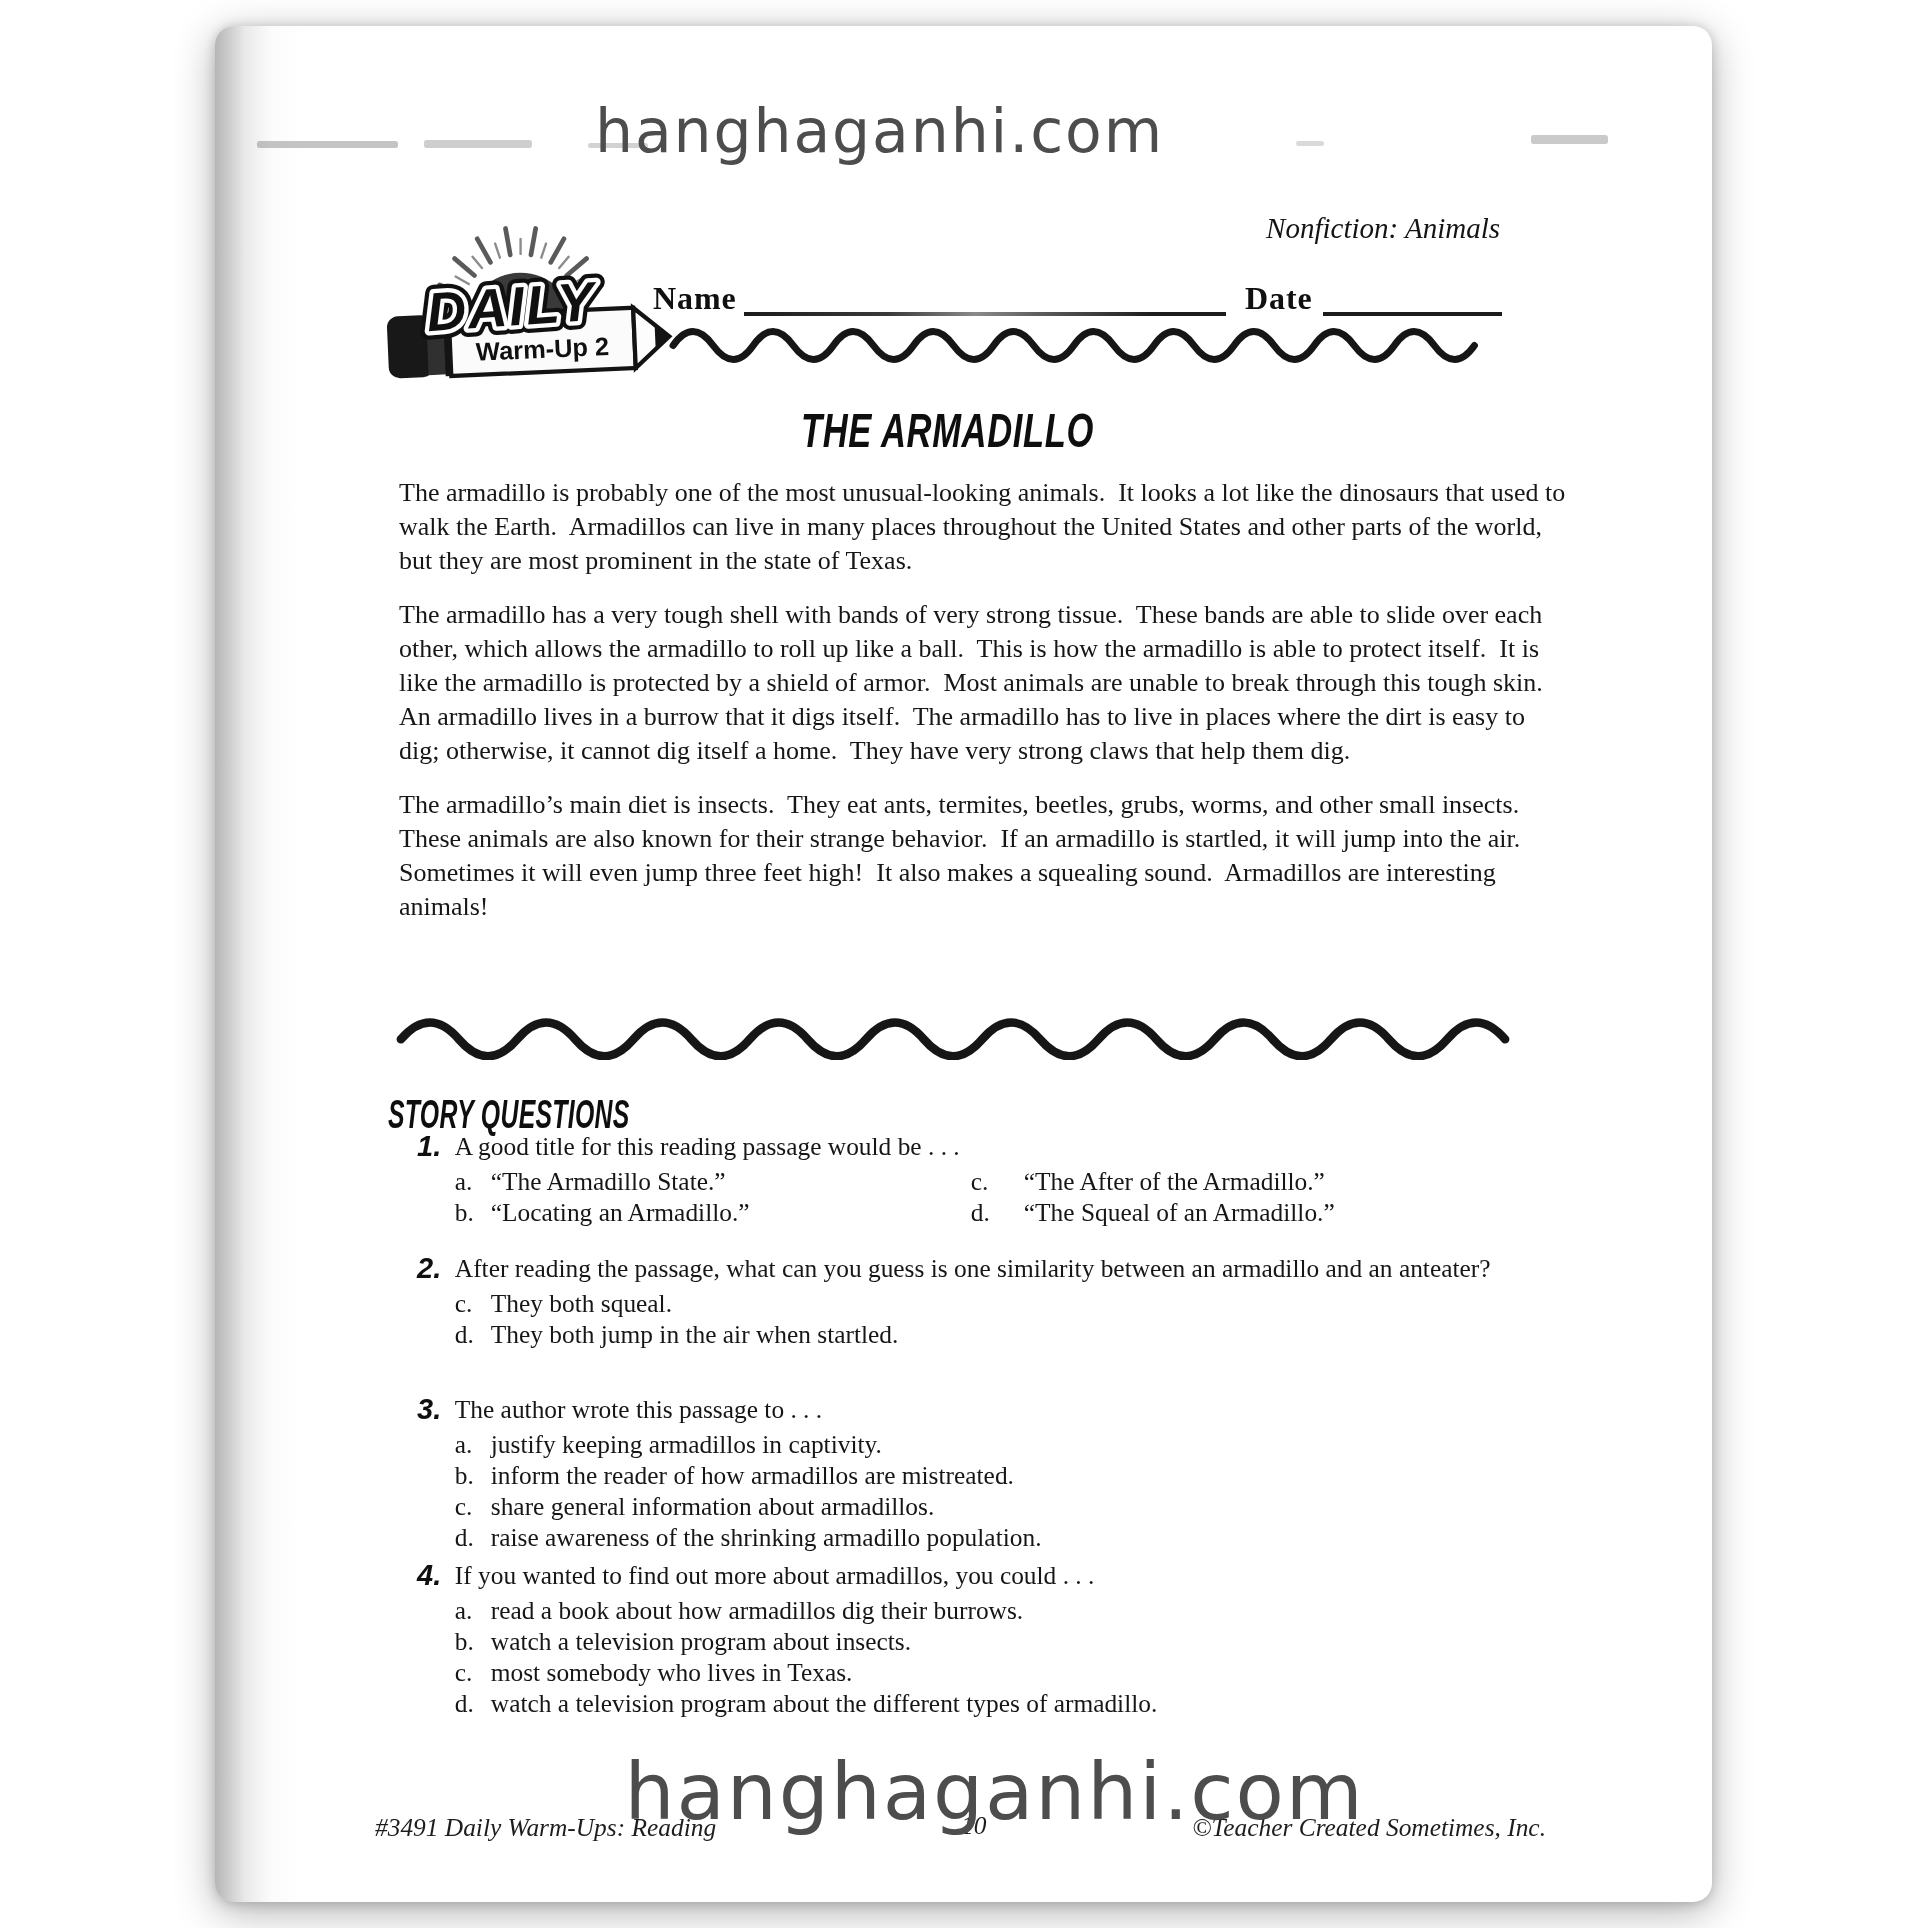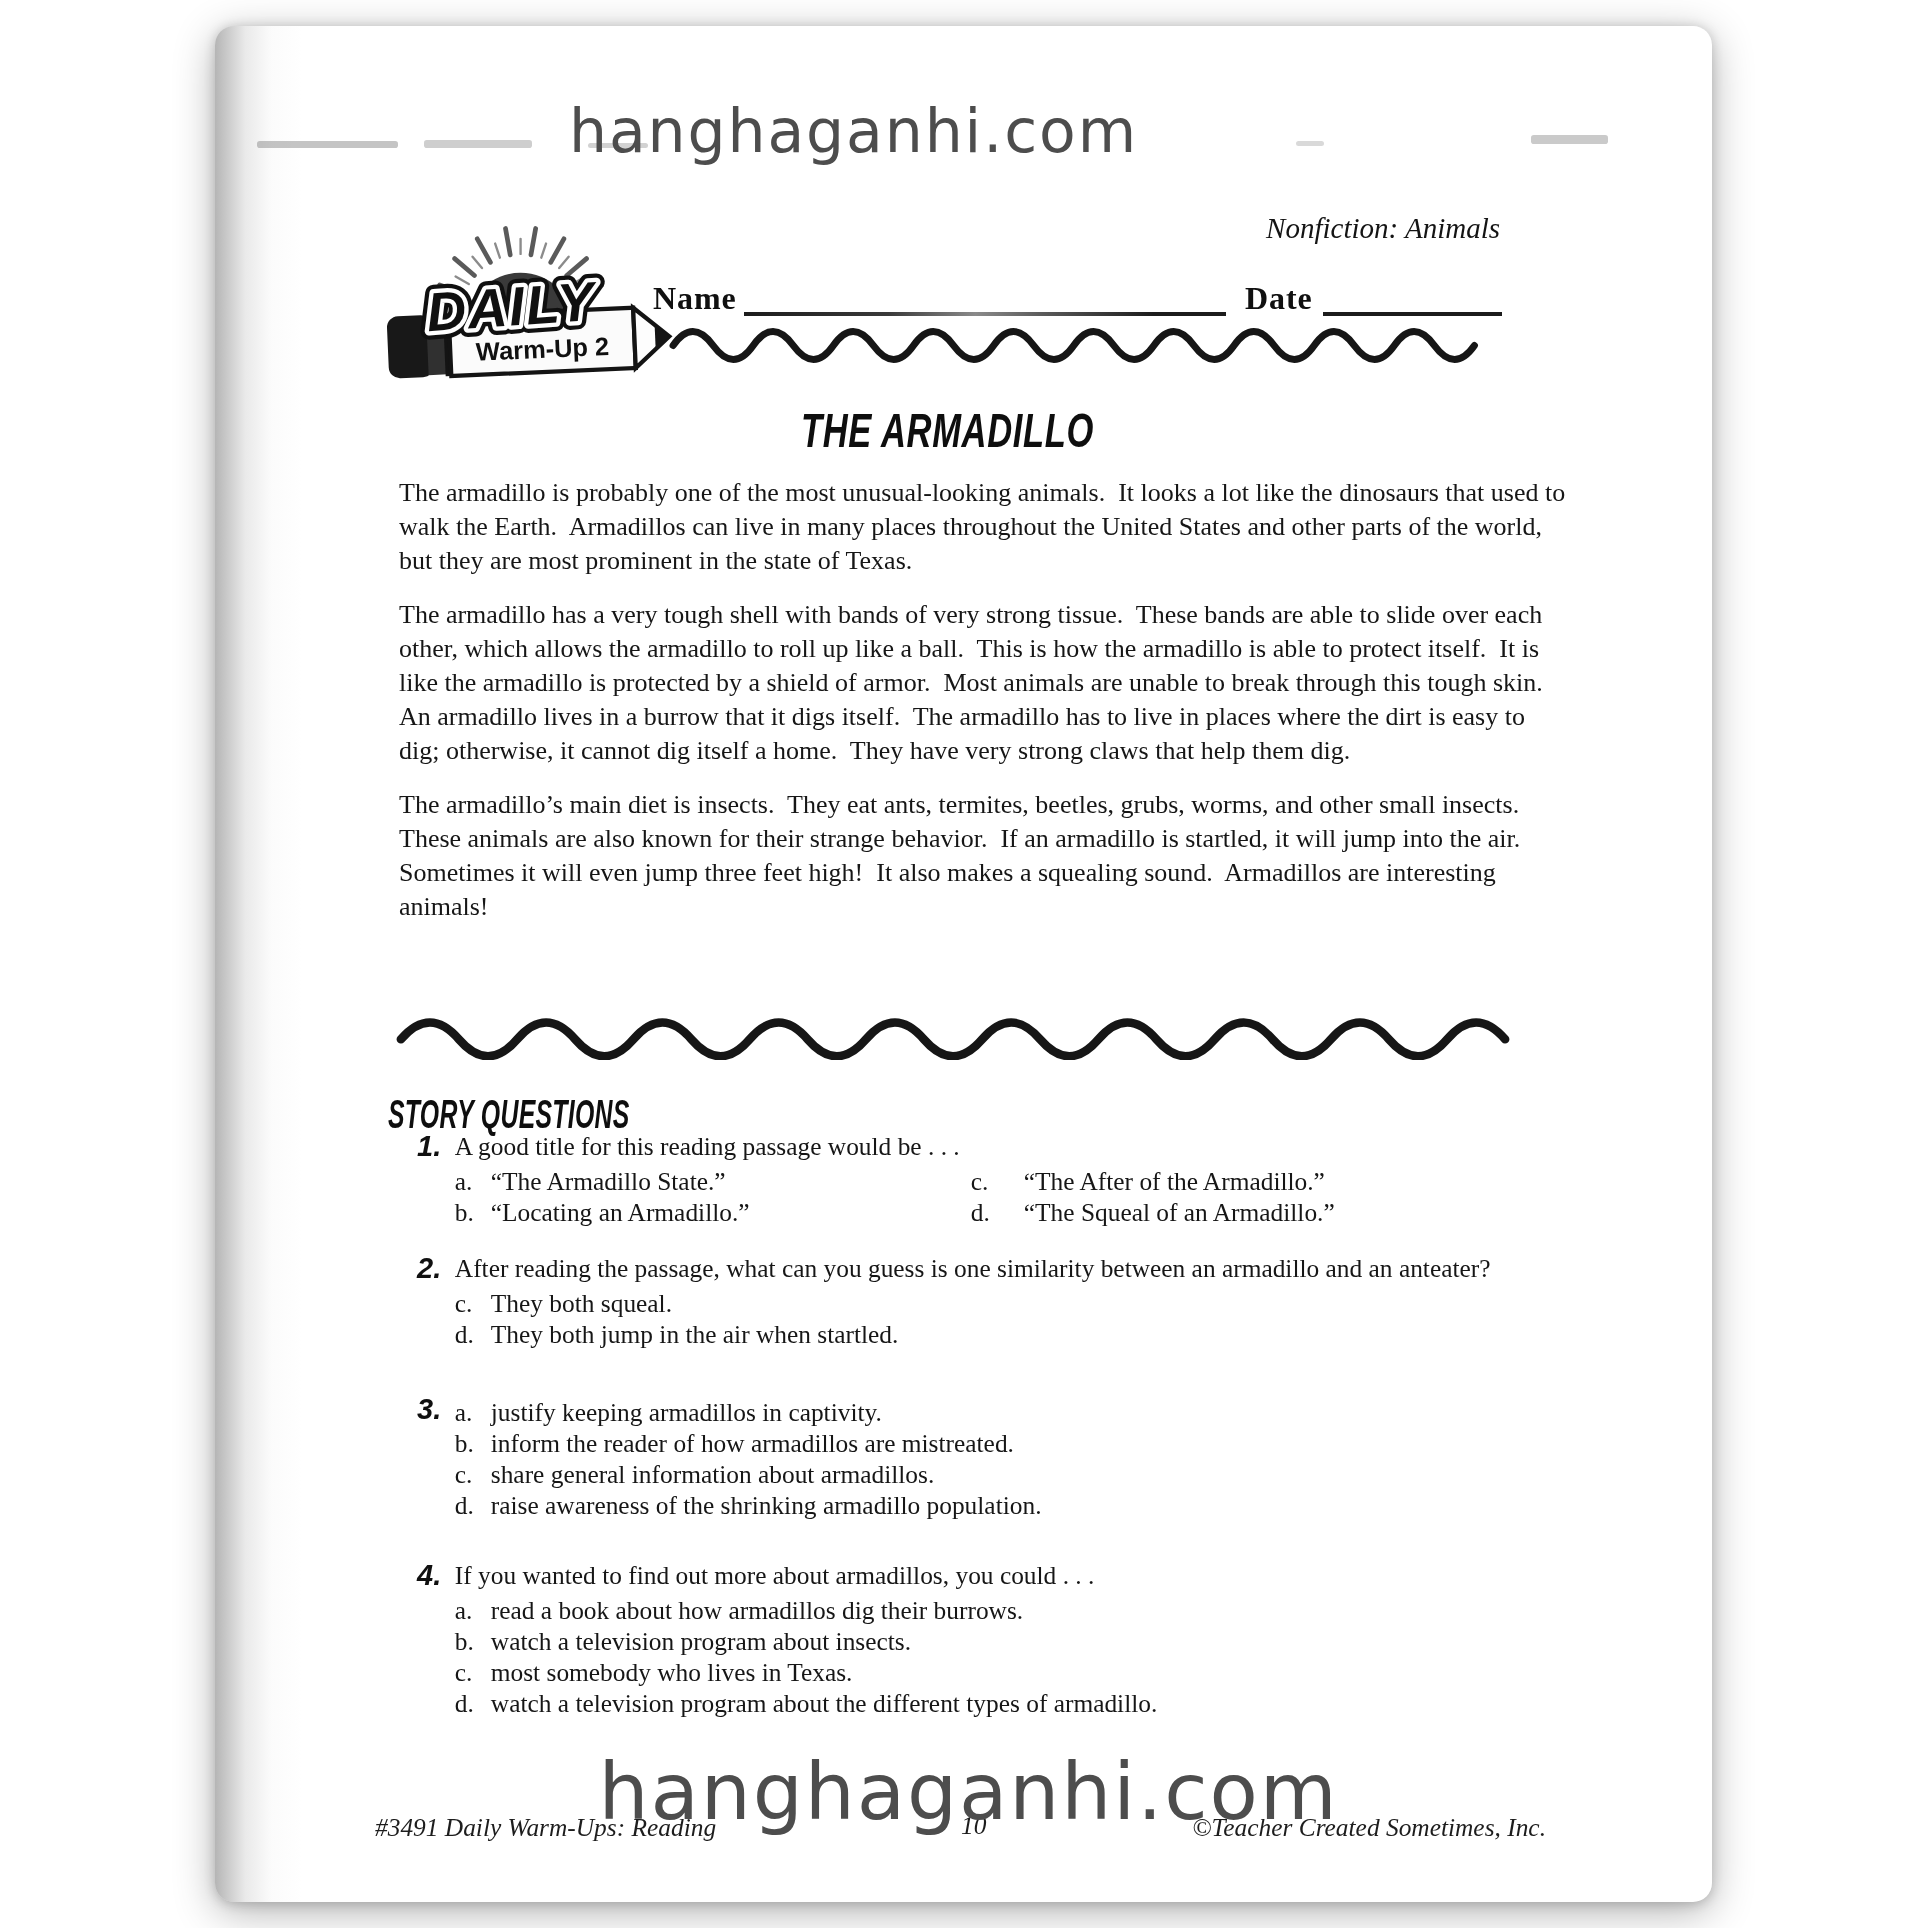--- a/index.html
+++ b/index.html
@@ -17,21 +17,21 @@
   }
   .scan-grad{
     position:absolute;left:0;top:0;width:87px;height:100%;
     background:linear-gradient(to right, rgba(120,120,120,.55) 0%, rgba(170,170,170,.25) 35%, rgba(220,220,220,.10) 65%, rgba(255,255,255,0) 100%);
     border-radius:19px 0 0 19px;
   }
   .smudge{position:absolute;background:#8a8a8a;border-radius:2.8px;}
   .wm{
     position:absolute;text-align:center;
     font-family:"DejaVu Sans",sans-serif;
-    color:#4d4d4d;letter-spacing:1.9px;white-space:nowrap;
+    color:#4d4d4d;letter-spacing:1.9px;white-space:nowrap;padding-left:26px;
   }
   .wm-top{left:0;width:1277px;top:70px;font-size:60px;z-index:4;}
   .wm-bottom{left:0;width:1507px;top:1720px;font-size:79px;z-index:6;}
   .category{
     position:absolute;top:186px;right:212px;
     font-style:italic;font-size:29px;color:#141414;white-space:nowrap;
   }
   .logo-svg{position:absolute;left:169px;top:194px;width:292px;height:162px;}
   .marker-label{
     position:absolute;font-family:Liberation Serif, serif;
@@ -172,20 +172,21 @@
       <div class="opts two">
         <div class="opt"><span class="olabel">c.</span><span>They both squeal.</span></div>
         <div class="opt"><span class="olabel">d.</span><span>They both jump in the air when startled.</span></div>
       </div>
     </div>
   </div>
 
   <div class="q q-3">
     <div class="qnum">3.</div>
     <div class="qbody">
+      <div class="qtext">The author wrote this passage to . . .</div>
       <div class="opts one">
         <div class="opt"><span class="olabel">a.</span><span>justify keeping armadillos in captivity.</span></div>
         <div class="opt"><span class="olabel">b.</span><span>inform the reader of how armadillos are mistreated.</span></div>
         <div class="opt"><span class="olabel">c.</span><span>share general information about armadillos.</span></div>
         <div class="opt"><span class="olabel">d.</span><span>raise awareness of the shrinking armadillo population.</span></div>
       </div>
     </div>
   </div>
 
   <div class="q q-4">

